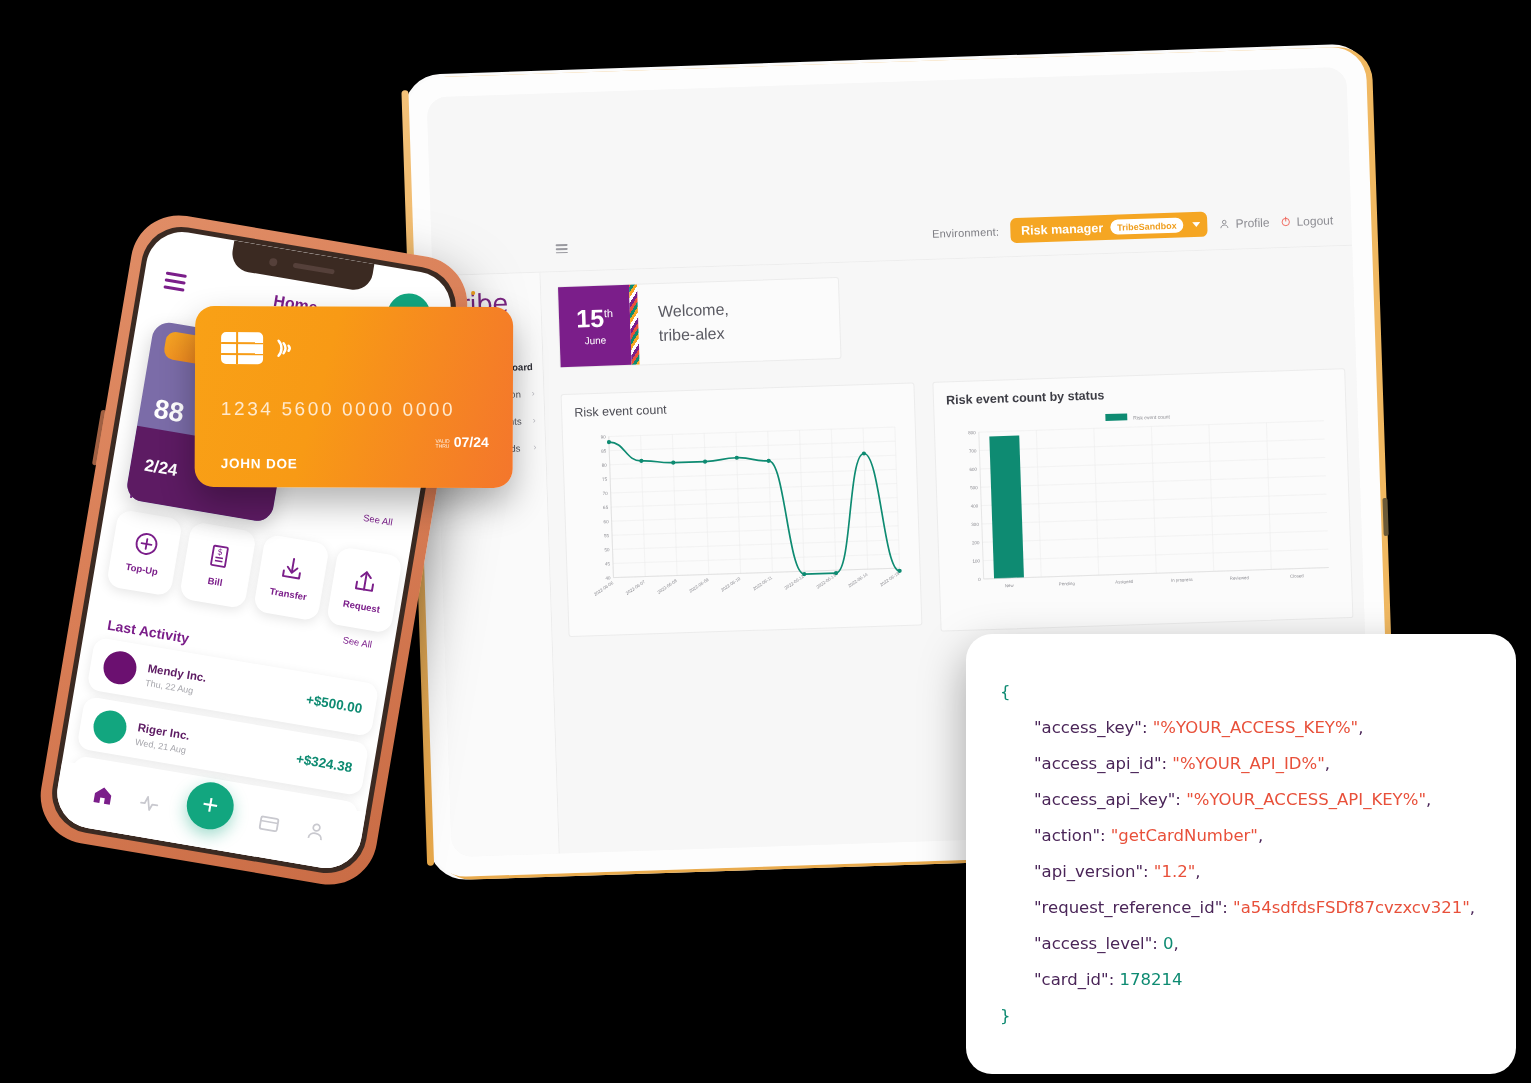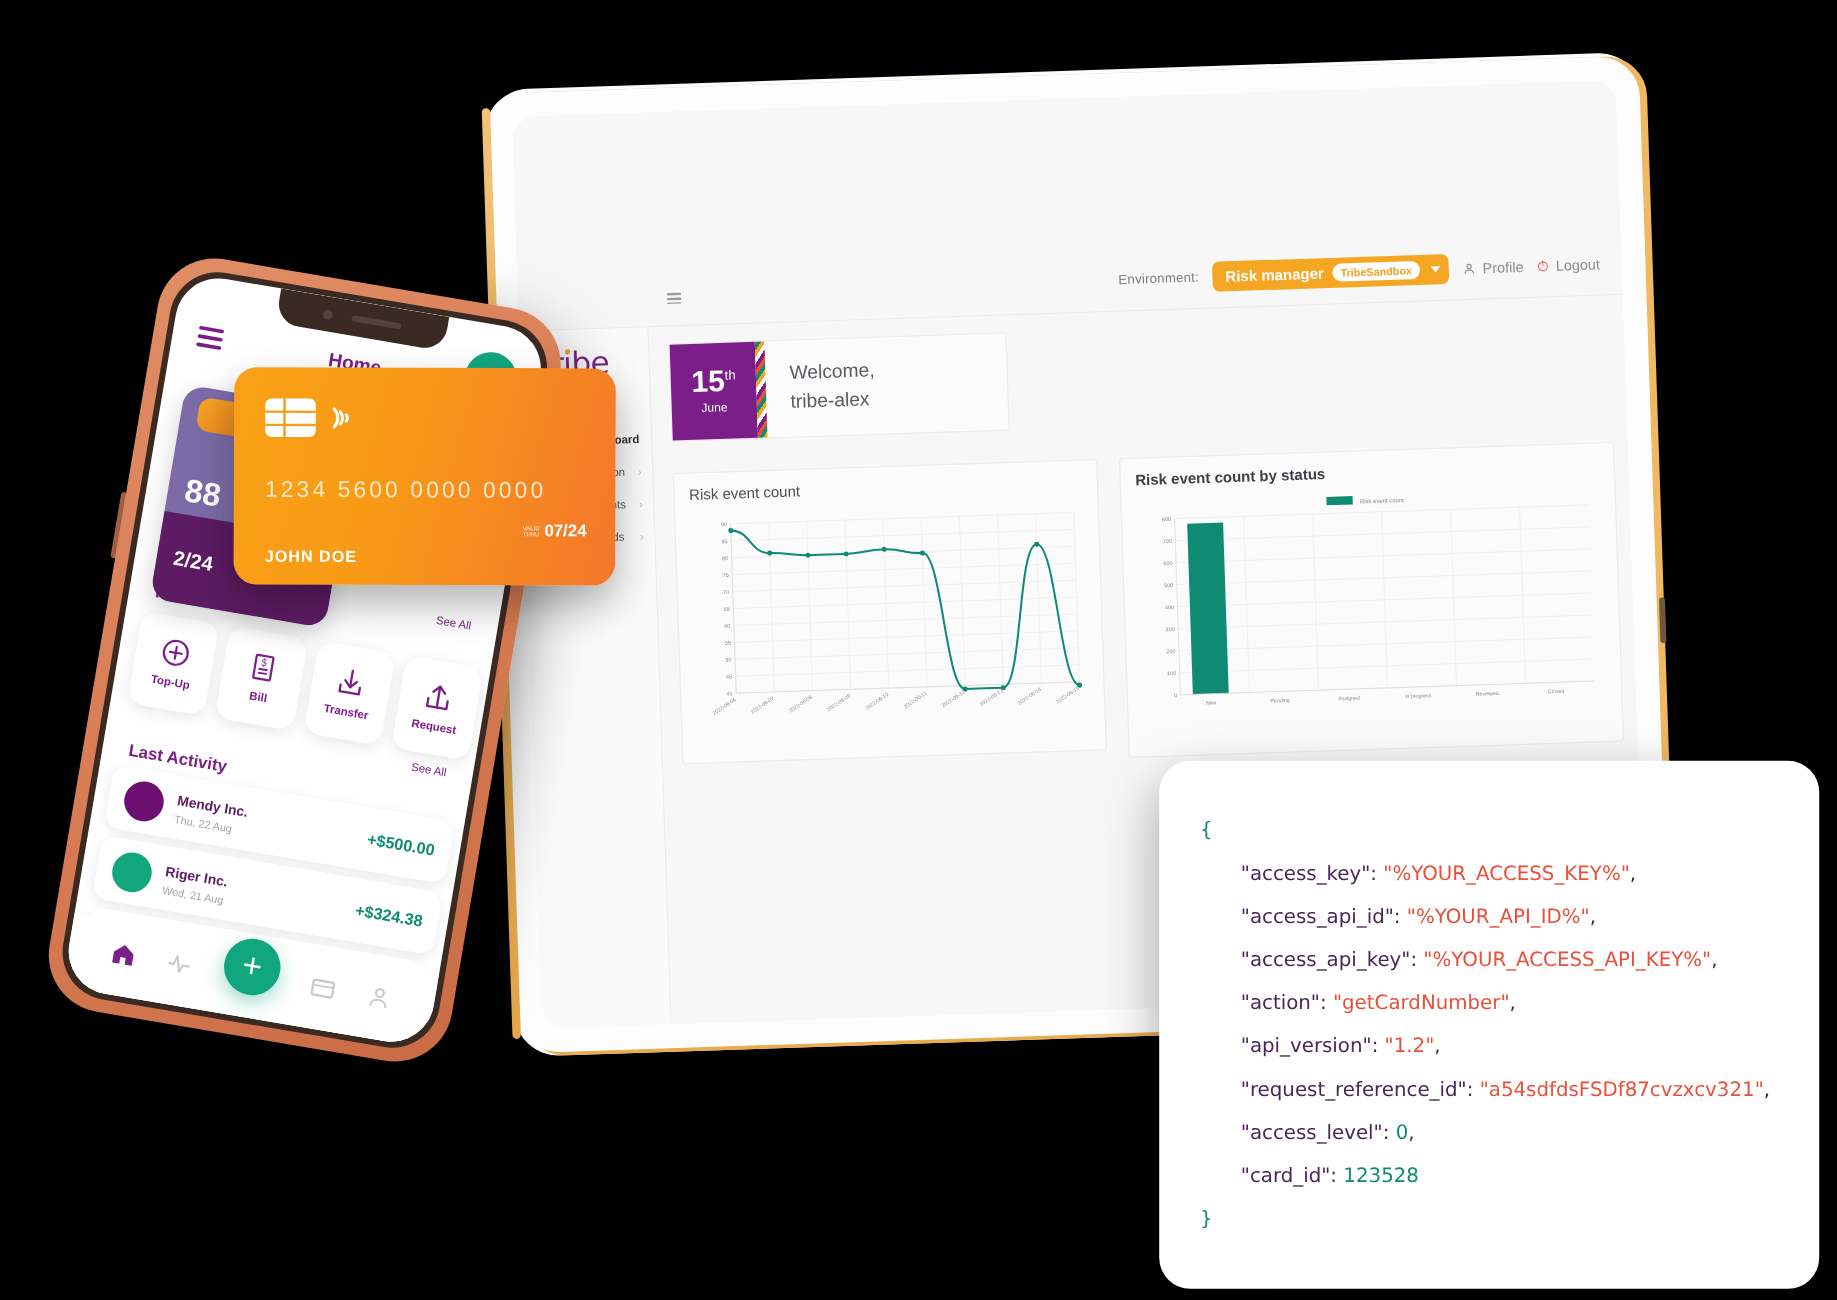--- a/index.html
+++ b/index.html
@@ -531,18 +531,18 @@
   <div id="json-card">
     <div class="jline jbrace">{</div>
     <div id="json-lines">
         <div class="jline jindent"><span class="jkey">"access_key":</span><span>&nbsp;</span><span class="jstr">"%YOUR_ACCESS_KEY%"</span><span class="jkey">,</span></div>
         <div class="jline jindent"><span class="jkey">"access_api_id":</span><span>&nbsp;</span><span class="jstr">"%YOUR_API_ID%"</span><span class="jkey">,</span></div>
         <div class="jline jindent"><span class="jkey">"access_api_key":</span><span>&nbsp;</span><span class="jstr">"%YOUR_ACCESS_API_KEY%"</span><span class="jkey">,</span></div>
         <div class="jline jindent"><span class="jkey">"action":</span><span>&nbsp;</span><span class="jstr">"getCardNumber"</span><span class="jkey">,</span></div>
         <div class="jline jindent"><span class="jkey">"api_version":</span><span>&nbsp;</span><span class="jstr">"1.2"</span><span class="jkey">,</span></div>
         <div class="jline jindent"><span class="jkey">"request_reference_id":</span><span>&nbsp;</span><span class="jstr">"a54sdfdsFSDf87cvzxcv321"</span><span class="jkey">,</span></div>
         <div class="jline jindent"><span class="jkey">"access_level":</span><span>&nbsp;</span><span class="jnum">0</span><span class="jkey">,</span></div>
-        <div class="jline jindent"><span class="jkey">"card_id":</span><span>&nbsp;</span><span class="jnum">123528</span><span class="jkey"></span></div>
+        <div class="jline jindent"><span class="jkey">"card_id":</span><span>&nbsp;</span><span class="jnum">178214</span><span class="jkey"></span></div>
       </div>
     <div class="jline jbrace">}</div>
   </div>
 
 </div>
 
 </body></html>

